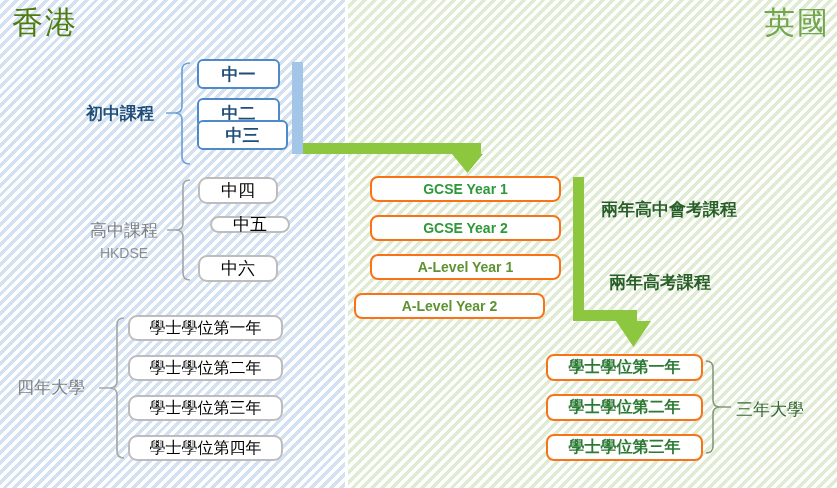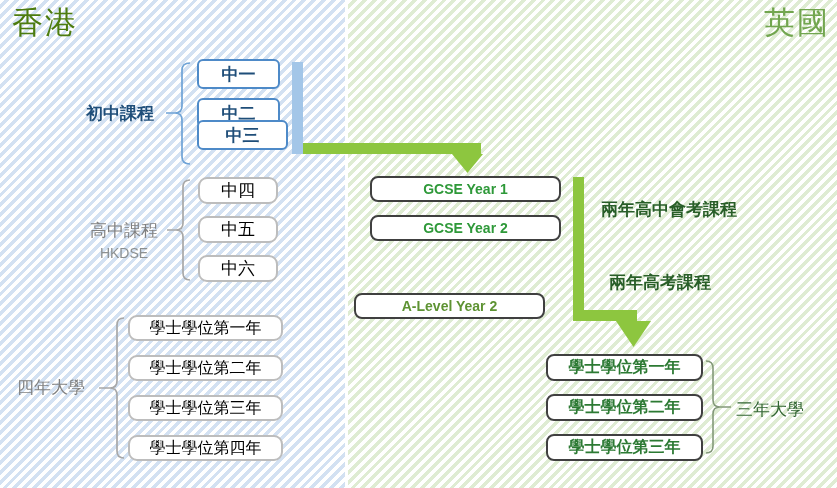--- a/index.html
+++ b/index.html
@@ -42,21 +42,21 @@
   }
   .box.blue{
     border:2px solid #4E8AC8;border-radius:6px;
     color:#1F4E79;font-weight:bold;font-size:17px;
   }
   .box.gray{
     border:2px solid #BDBDBD;border-radius:9px;
     color:#000000;font-size:17px;
   }
   .box.green{
-    border:2px solid #404040;border-radius:8px;
+    border:2px solid #f97316;border-radius:8px;
     font-weight:bold;font-size:14px;color:#2E9939;
   }
   .box.green.olive{color:#5E9333;}
   .box.green.uni{font-size:16px;color:#2C7A33;}
   
   .lbl{position:absolute;z-index:2;white-space:nowrap;line-height:1.15;}
   .lbl-junior{left:86px;top:104px;font-size:17px;font-weight:bold;color:#1F4E79;}
   .lbl-senior{left:80px;top:221px;width:88px;text-align:center;font-size:17px;color:#808080;}
   .lbl-hkdse{left:80px;top:245px;width:88px;text-align:center;font-size:14px;font-weight:normal;color:#8C9091;}
   .lbl-hkuni{left:17px;top:378px;font-size:17px;color:#808080;}
@@ -97,31 +97,32 @@
   <div class="title title-uk">英國</div>
 
   <div class="lbl lbl-junior">初中課程</div>
   <div class="box blue" style="left:197px;top:59px;width:83px;height:30px">中一</div>
   <div class="box blue" style="left:197px;top:98px;width:83px;height:30px">中二</div>
   <div class="box blue" style="left:197px;top:120px;width:91px;height:30px">中三</div>
 
   <div class="lbl lbl-senior">高中課程</div>
   <div class="lbl lbl-hkdse">HKDSE</div>
   <div class="box gray" style="left:198px;top:177px;width:80px;height:27px">中四</div>
-  <div class="box gray" style="left:198px;top:216px;width:80px;height:27px">中五</div>
+  <div class="box gray" style="left:210px;top:216px;width:80px;height:17px">中五</div>
   <div class="box gray" style="left:198px;top:255px;width:80px;height:27px">中六</div>
 
   <div class="lbl lbl-hkuni">四年大學</div>
   <div class="box gray" style="left:128px;top:315px;width:155px;height:26px;font-size:16px">學士學位第一年</div>
   <div class="box gray" style="left:128px;top:355px;width:155px;height:26px;font-size:16px">學士學位第二年</div>
   <div class="box gray" style="left:128px;top:395px;width:155px;height:26px;font-size:16px">學士學位第三年</div>
   <div class="box gray" style="left:128px;top:435px;width:155px;height:26px;font-size:16px">學士學位第四年</div>
 
   <div class="box green" style="left:370px;top:176px;width:191px;height:26px">GCSE Year 1</div>
   <div class="box green" style="left:370px;top:215px;width:191px;height:26px">GCSE Year 2</div>
+  <div class="box green olive" style="left:370px;top:254px;width:191px;height:26px">A-Level Year 1</div>
   <div class="box green olive" style="left:354px;top:293px;width:191px;height:26px">A-Level Year 2</div>
   <div class="lbl lbl-gcse">兩年高中會考課程</div>
   <div class="lbl lbl-alevel">兩年高考課程</div>
 
   <div class="box green uni" style="left:546px;top:354px;width:157px;height:27px">學士學位第一年</div>
   <div class="box green uni" style="left:546px;top:394px;width:157px;height:27px">學士學位第二年</div>
   <div class="box green uni" style="left:546px;top:434px;width:157px;height:27px">學士學位第三年</div>
   <div class="lbl lbl-ukuni">三年大學</div>
 
 </div>

